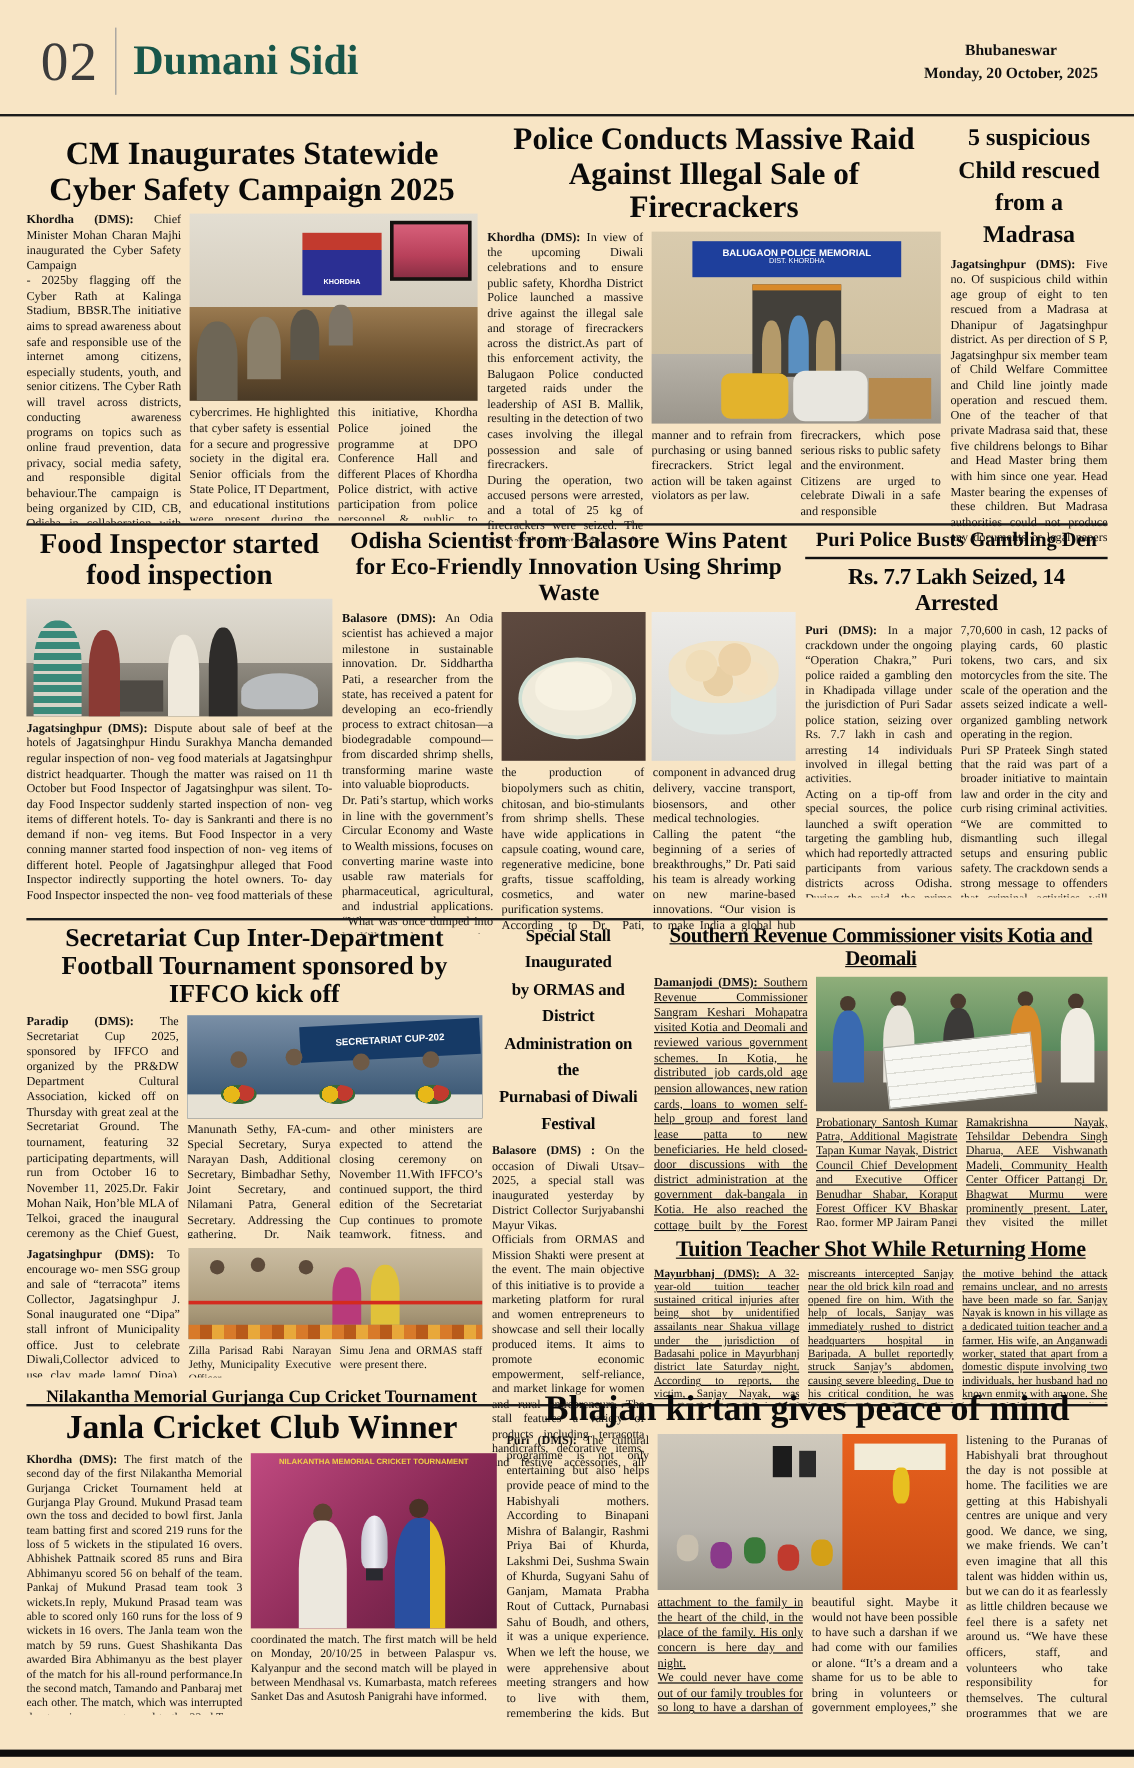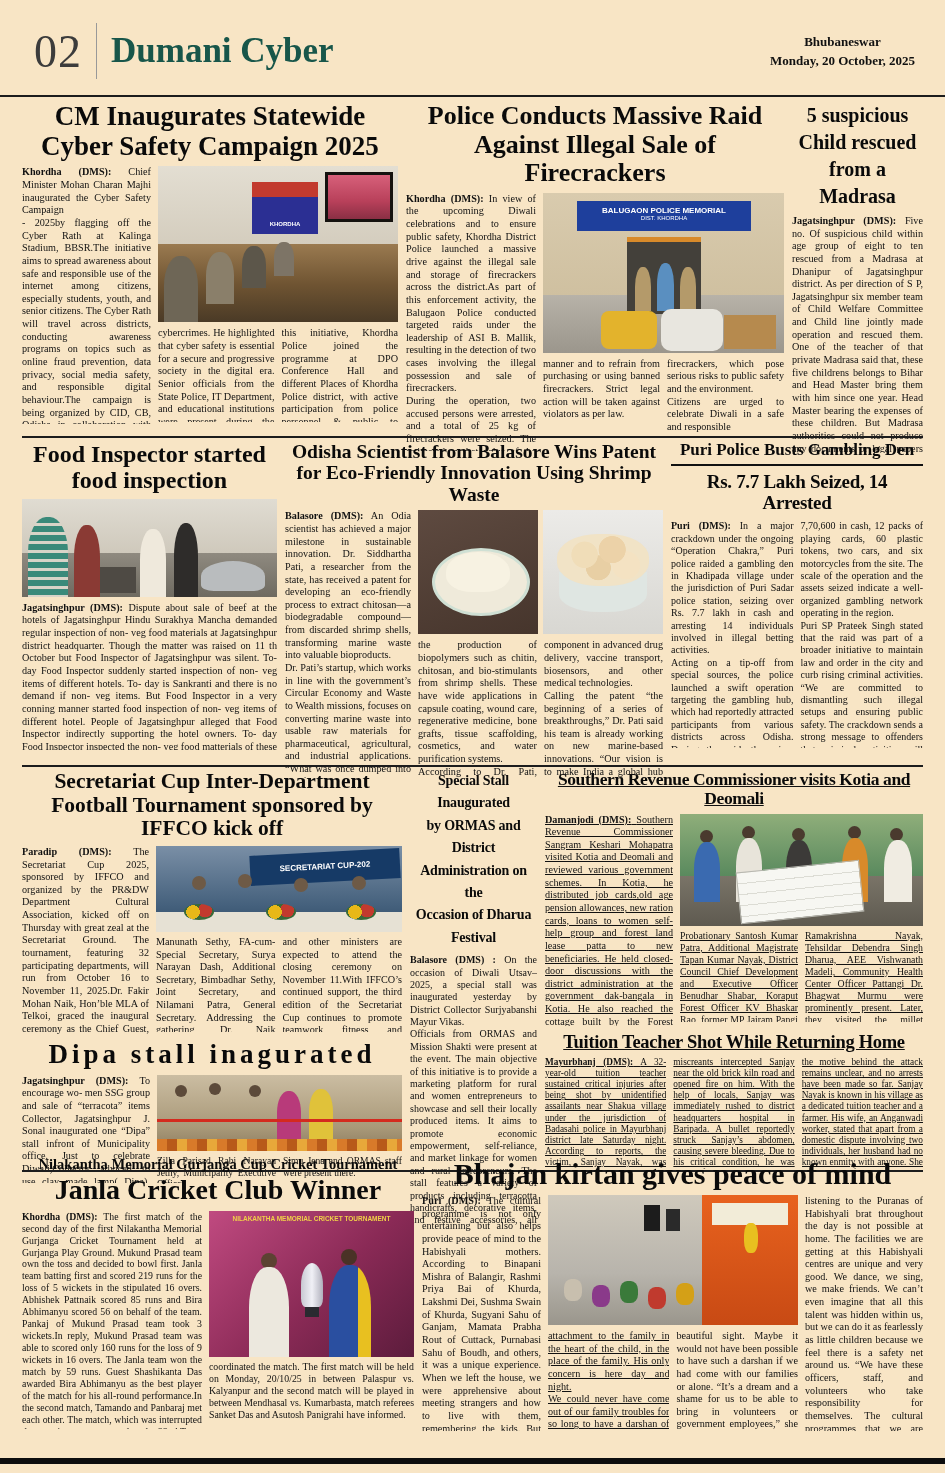--- a/index.html
+++ b/index.html
@@ -26,32 +26,32 @@
   .head{position:absolute;border-radius:50%;}
 </style>
 </head>
 <body>
 
 <div id="page">
 
   <div class="hdr">
     <div class="pgno">02</div>
     <div class="vline"></div>
-    <div class="masthead">Dumani Cyber</div>
+    <div class="masthead">Dumani Sidi</div>
     <div class="hdr-right">
       <div>Bhubaneswar</div>
       <div>Monday, 20 October, 2025</div>
     </div>
   </div>
   <div class="rule" style="top:95px;left:0;width:945px;"></div>
 
   <div class="band" style="top:102px;height:332px;">
 
     <div style="width:376px;">
-      <h2 class="hl" style="font-size:27px;">CM Inaugurates Statewide Cyber Safety Campaign 2025</h2>
+      <h2 class="hl" style="font-size:27px;margin-top:12px;">CM Inaugurates Statewide Cyber Safety Campaign 2025</h2>
       <div style="display:flex;gap:7px;">
         <p class="body clip" style="width:129px;height:258px;"><b class="dl">Khordha (DMS):</b> <span>Chief Minister Mohan Charan Majhi inaugurated the Cyber Safety Campaign
 - 2025by flagging off the Cyber Rath at Kalinga Stadium, BBSR.The initiative aims to spread awareness about safe and responsible use of the internet among citizens, especially students, youth, and senior citizens. The Cyber Rath will travel across districts, conducting awareness programs on topics such as online fraud prevention, data privacy, social media safety, and responsible digital behaviour.The campaign is being organized by CID, CB, Odisha in collaboration with Other departments. While addressing the gathering, Chief Minister emphasized the importance of digital literacy and urged people to remain alert against</span></p>
         <div style="width:240px;">
           <div class="photo" style="width:240px;height:156px;background:linear-gradient(180deg,#e3ded2 0%,#d4cdbe 50%,#9a7a50 50%,#6f5432 76%,#4a3a26 100%);">
             <div class="ph" style="left:94px;top:16px;width:66px;height:52px;background:linear-gradient(180deg,#c23a2e 0%,#c23a2e 28%,#2b2f93 28%);">
               <span style="position:absolute;left:0;right:0;bottom:7px;text-align:center;color:#fff;font-size:6px;font-weight:bold;font-family:'Liberation Sans',sans-serif;">KHORDHA</span>
             </div>
             <div class="ph" style="right:5px;top:6px;width:68px;height:50px;background:#15120f;padding:3px;box-sizing:border-box;">
               <div style="width:100%;height:100%;background:linear-gradient(180deg,#d7607a,#b8405a 60%,#8a2f44);"></div>
@@ -185,21 +185,20 @@
             </div>
             <div class="cols" style="margin-top:4px;">
               <p class="body col" style="height:96px;">Manunath Sethy, FA-cum-Special Secretary, Surya Narayan Dash, Additional Secretary, Bimbadhar Sethy, Joint Secretary, and Nilamani Patra, General Secretary. Addressing the gathering, Dr. Naik highlighted the importance of sportsmanship and departmental unity, announcing that Chief Minister Mohan Charan Majhi</p>
               <p class="body col" style="height:96px;">and other ministers are expected to attend the closing ceremony on November 11.With IFFCO’s continued support, the third edition of the Secretariat Cup continues to promote teamwork, fitness, and camaraderie among state government employees, marking yet another vibrant chapter in the Secretariat’s sporting tradition.</p>
             </div>
           </div>
         </div>
       </div>
 
       <div style="margin-top:6px;">
-        <h2 class="hl" style="font-size:27px;letter-spacing:4px;">Dipa stall inagurated</h2>
         <div style="display:flex;gap:7px;">
           <p class="body clip" style="width:128px;height:108px;"><b class="dl">Jagatsinghpur (DMS):</b> <span>To encourage wo- men SSG group and sale of “terracota” items Collector, Jagatsinghpur J. Sonal inaugurated one “Dipa” stall infront of  Municipality office. Just to celebrate Diwali,Collector adviced to use clay made lamp( Dipa). Different types and shape Dipa exhibited at the stall indicates by ORMAS. Chief Executive of</span></p>
           <div style="width:245px;">
             <div class="photo" style="width:245px;height:76px;background:linear-gradient(180deg,#cbbda2,#a89878 70%,#8c7c60);">
               <div class="head" style="left:18px;top:10px;width:12px;height:12px;background:#5c4a3a;"></div>
               <div class="head" style="left:52px;top:8px;width:12px;height:12px;background:#5c4a3a;"></div>
               <div class="head" style="left:92px;top:10px;width:12px;height:12px;background:#5c4a3a;"></div>
               <div class="fig" style="left:120px;top:16px;width:24px;height:48px;background:#b83a7a;"></div>
               <div class="fig" style="left:152px;top:14px;width:24px;height:50px;background:#e0c23a;"></div>
               <div class="ph" style="left:0;top:44px;width:100%;height:3px;background:#d42a1e;"></div>
@@ -211,21 +210,21 @@
             </div>
           </div>
         </div>
       </div>
     </div>
 
     <div style="width:127px;">
       <h2 class="hl pre" style="font-size:14px;line-height:1.6;letter-spacing:-0.2px;">Special Stall Inaugurated
 by ORMAS and District
 Administration on the
-Occasion of Dharua
+Purnabasi of Diwali
 Festival</h2>
       <p class="body clip" style="height:272px;font-size:10px;"><b class="dl">Balasore (DMS) :</b> <span>On the occasion of Diwali Utsav–2025, a special stall was inaugurated yesterday by District Collector Surjyabanshi Mayur Vikas.
 Officials from ORMAS and Mission Shakti were present at the event. The main objective of this initiative is to provide a marketing platform for rural and women entrepreneurs to showcase and sell their locally produced items. It aims to promote economic empowerment, self-reliance, and market linkage for women and rural entrepreneurs. The stall features a variety of products including terracotta handicrafts, decorative items, and festive accessories, all crafted by members of Self Help Groups (SHGs) and Producer Groups from Balasore district. According to the district administration, the special Diwali festival stall will remain open to the public till October 21, 2025.</span></p>
     </div>
 
     <div style="width:378px;text-decoration:underline;">
       <div>
         <h2 class="hl" style="font-size:17.5px;letter-spacing:-0.4px;">Southern Revenue Commissioner visits Kotia and Deomali</h2>
         <div style="display:flex;gap:7px;">
           <p class="body clip" style="width:128px;height:212px;"><b class="dl">Damanjodi (DMS):</b> <span>Southern Revenue Commissioner Sangram Keshari Mohapatra visited Kotia and Deomali and reviewed various government schemes. In Kotia, he distributed job cards,old age pension allowances, new ration cards, loans to women self-help group and forest land lease patta to new beneficiaries. He held closed-door discussions with the district administration at the government dak-bangala in Kotia. He also reached the cottage built by the Forest Department at Deomali, the highest peak of Odisha and planted a sapling of a Banyan tree there and returned after visiting the cottages. Koraput District Magistrate Manoj Satyavan Mahajan, IAS</span></p>

